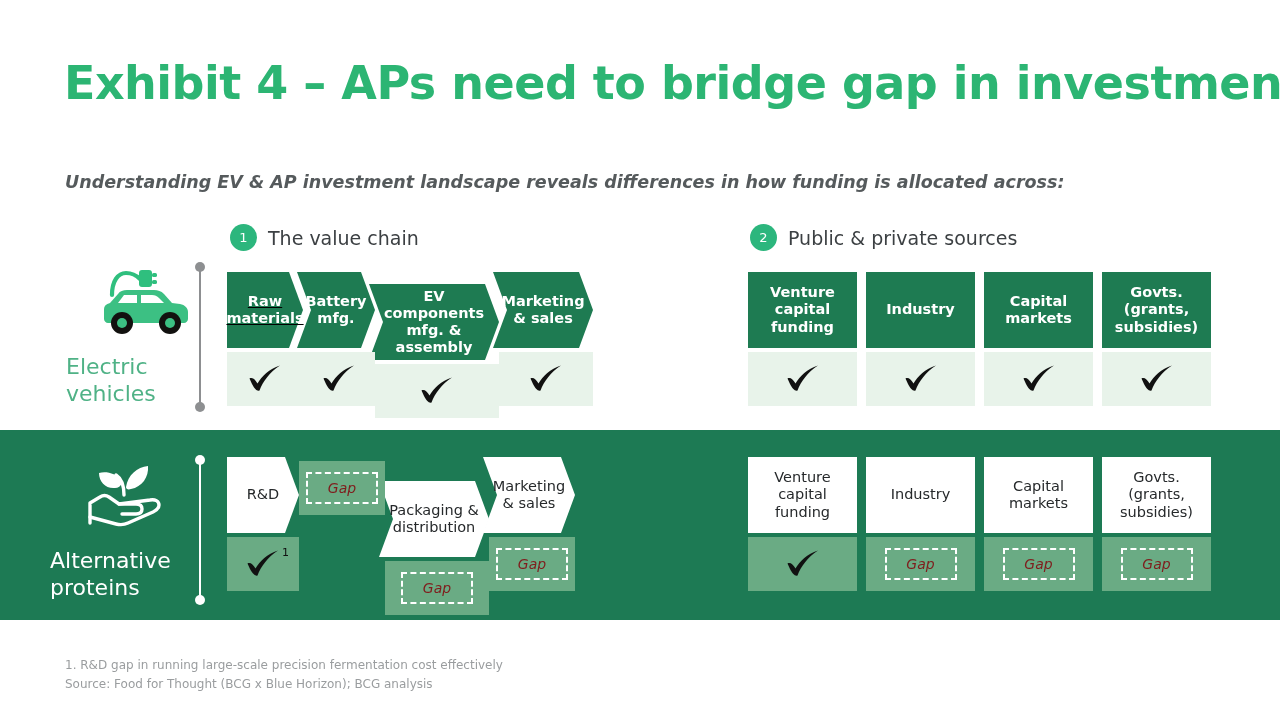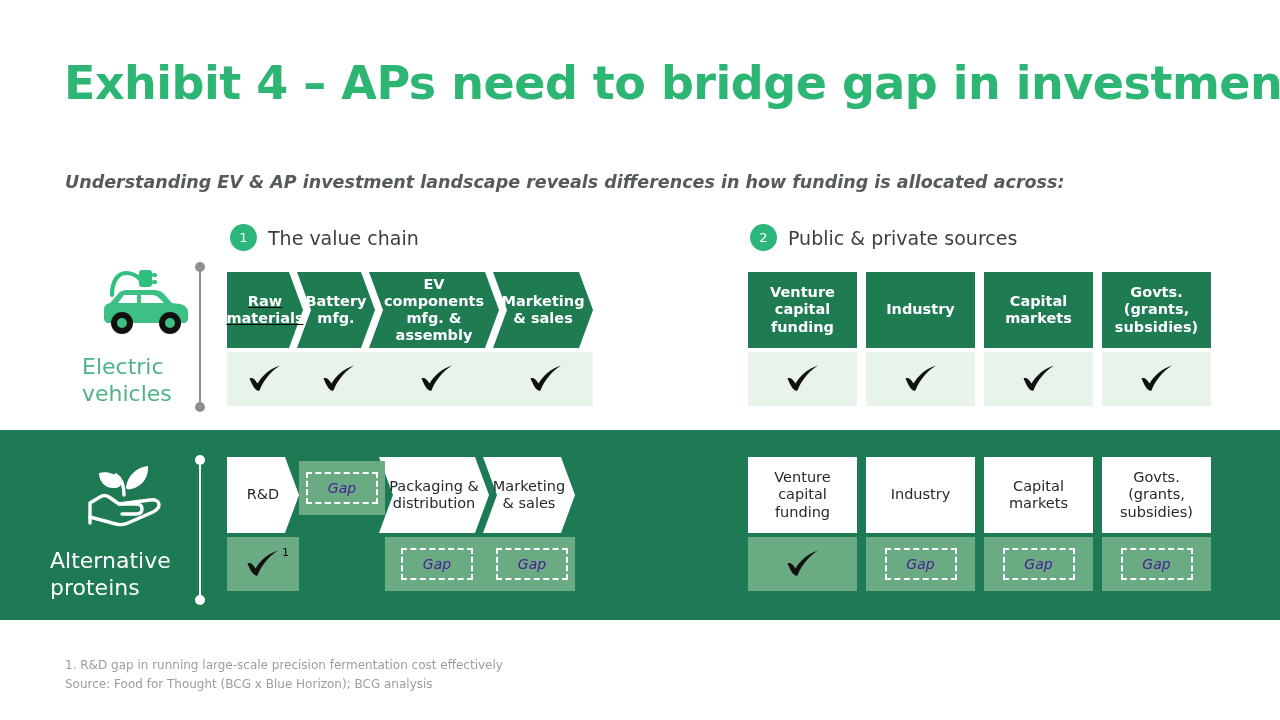--- a/index.html
+++ b/index.html
@@ -51,21 +51,21 @@
 
   
   .side{position:absolute;width:160px;text-align:left;}
   #side-ev{left:60px;top:258px;}
   #side-ap{left:44px;top:452px;}
   .side-icon{height:86px;display:flex;align-items:center;justify-content:center;}
   .side-label{
     font-size:22px;line-height:1.22;font-weight:400;margin-top:10px;
     padding-left:6px;
   }
-  #side-ev .side-label{color:#4fb286;margin-left:16px;}
+  #side-ev .side-label{color:#4fb286;}
   #side-ap .side-label{color:#ffffff;}
 
   
   .chain{position:absolute;display:flex;}
   .chain .cell{position:relative;}
   .chev-head{
     position:relative;height:76px;
     display:flex;align-items:center;justify-content:center;
     text-align:center;line-height:1.18;
     box-sizing:border-box;
@@ -104,21 +104,21 @@
 
   
   .tick{position:relative;display:inline-block;}
   .tick svg{display:block;}
   .sup{
     position:absolute;right:-9px;top:-4px;
     font-size:11px;color:#111;font-weight:400;
   }
   .gap{
     border:2px dashed #ffffff;
-    color:#4c1d95;font-style:italic;font-size:14px;
+    color:#7f1d1d;font-style:italic;font-size:14px;
     padding:6px 8px;width:72px;text-align:center;
     box-sizing:border-box;
   }
   
   #footnote{
     position:absolute;left:65px;top:656px;
     font-size:12px;line-height:1.55;color:#9a9d9f;font-weight:400;
   }
 </style>
 </head>
@@ -211,21 +211,21 @@
         <span>Battery<br>mfg.</span>
       </div>
       <div class="check-box" style="width: 72px; margin-left: 6px;">
         <span class="tick">
           <svg width="34" height="27.200000000000003" viewBox="0 0 34 27">
             <path d="M1.5 13.5 C4 12 7 14 9.5 18.5 C14 11 21 4 32 0.5 C22 7 15 16 11.5 25.5 C9 26.5 6 23 4 19 Z" fill="#111111"></path>
           </svg>
         </span>
       </div>
     </div>
-    <div class="cell" style="width: 130px; margin-left: -6px; z-index: 3;">
+    <div class="cell" style="width: 130px; margin-left: -6px; z-index: 3; margin-top: 12px;">
       <div class="chev-head" style="width: 130px;">
         <div class="chev-shape" style="background: transparent;"><svg width="130" height="76" viewBox="0 0 130 76" preserveAspectRatio="none">
             <path d="M0 0 L116 0 L130 38 L116 76 L0 76 L14 38 Z" fill="#1e7b52"></path>
           </svg></div>
         <span>EV components<br>mfg. &amp;<br>assembly</span>
       </div>
       <div class="check-box" style="width: 124px; margin-left: 6px;">
         <span class="tick">
           <svg width="34" height="27.200000000000003" viewBox="0 0 34 27">
             <path d="M1.5 13.5 C4 12 7 14 9.5 18.5 C14 11 21 4 32 0.5 C22 7 15 16 11.5 25.5 C9 26.5 6 23 4 19 Z" fill="#111111"></path>
@@ -264,21 +264,21 @@
           </svg>
           <span class="sup">1</span>
         </span>
       </div>
     </div>
     <div class="cell" style="width: 92px; margin-left: -6px; z-index: 4;">
       <div class="check-box" style="width: 86px; margin-left: 6px;">
         <div class="gap">Gap</div>
       </div>
     </div>
-    <div class="cell" style="width: 110px; margin-left: -6px; z-index: 2;">
+    <div class="cell" style="width: 110px; margin-left: -6px; z-index: 2; margin-top: 24px;">
       <div class="chev-head" style="width: 110px;">
         <div class="chev-shape" style="background: transparent;"><svg width="110" height="76" viewBox="0 0 110 76" preserveAspectRatio="none">
             <path d="M0 0 L96 0 L110 38 L96 76 L0 76 L14 38 Z" fill="#ffffff"></path>
           </svg></div>
         <span>Packaging &amp;<br>distribution</span>
       </div>
       <div class="check-box" style="width: 104px; margin-left: 6px;">
         <div class="gap">Gap</div>
       </div>
     </div>

